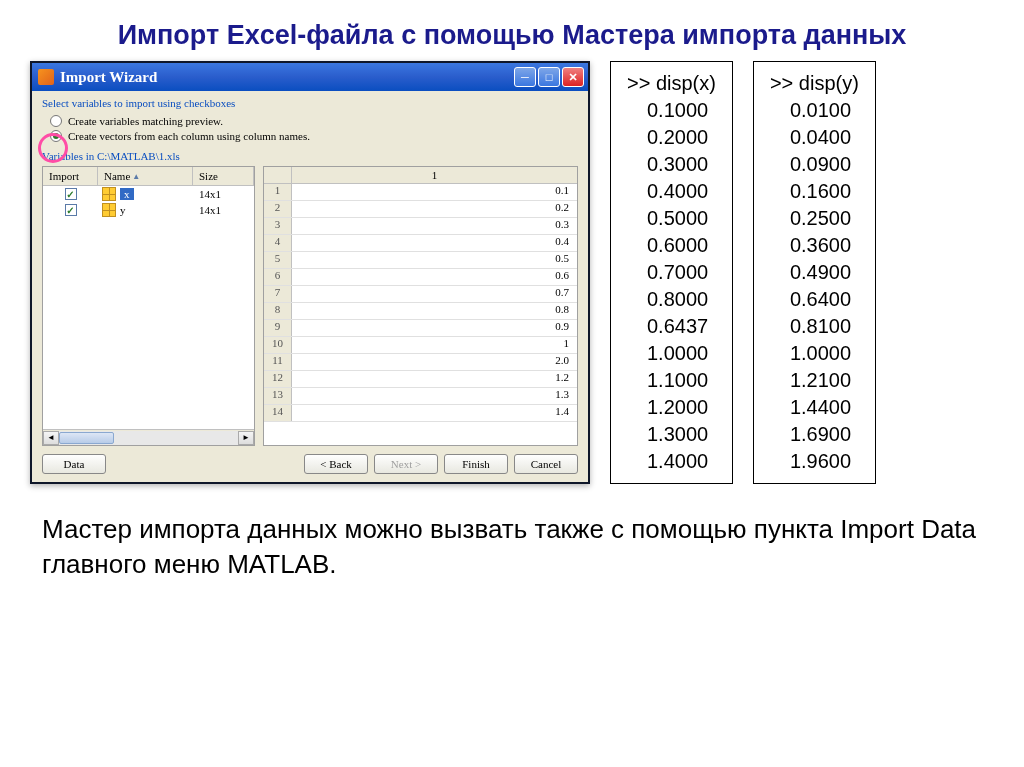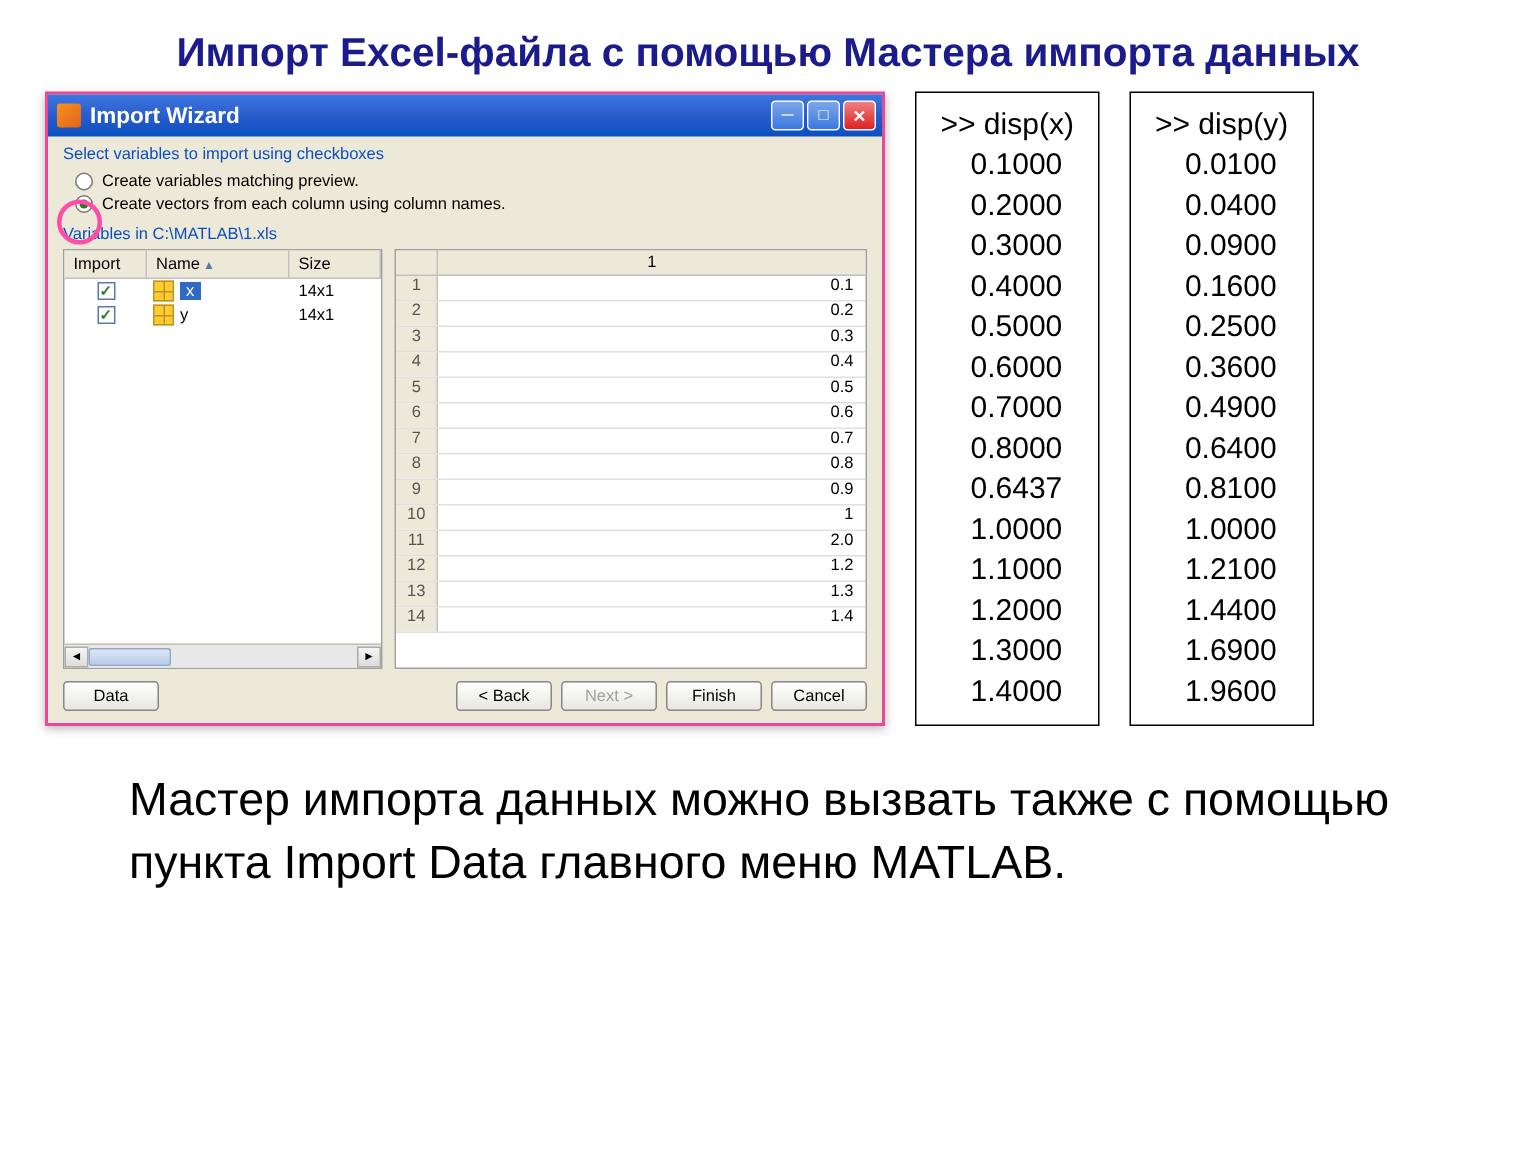--- a/index.html
+++ b/index.html
@@ -3,21 +3,21 @@
 <meta charset="utf-8">
 <style>
 * { box-sizing: border-box; margin: 0; padding: 0; }
 body { font-family: "Tahoma", sans-serif; background: #fff; width: 1024px; height: 767px; position: relative; }
 
 .page-title { font-family: Arial, sans-serif; font-size: 27px; font-weight: bold; color: #1b1b8c; text-align: center; padding: 20px 40px 10px; }
 
 .content-row { display: flex; gap: 20px; padding: 0 30px; align-items: flex-start; }
 
 
-.window { width: 560px; border: 2px solid #ec4899; background: #ece9d8; box-shadow: 0 2px 6px rgba(0,0,0,0.3); }
+.window { width: 560px; border: 2px solid #0f172a; background: #ece9d8; box-shadow: 0 2px 6px rgba(0,0,0,0.3); font-family: Liberation Serif, serif; }
 .titlebar { background: linear-gradient(to bottom, #3b77e0 0%, #2a5dcc 50%, #0a4ec0 100%); height: 28px; display: flex; align-items: center; justify-content: space-between; padding: 0 4px 0 6px; }
 .titlebar-left { display: flex; align-items: center; gap: 6px; }
 .app-icon { width: 16px; height: 16px; background: linear-gradient(135deg,#f7931e,#e0621a); border-radius: 2px; }
 .titlebar-text { color: #fff; font-weight: bold; font-size: 15px; }
 .win-btns { display: flex; gap: 2px; }
 .win-btn { width: 22px; height: 20px; border: 1px solid #fff; border-radius: 3px; display: flex; align-items: center; justify-content: center; font-size: 11px; font-weight: bold; }
 .win-min { background: linear-gradient(#7ea6e8,#3b77e0); color: #fff; }
 .win-max { background: linear-gradient(#7ea6e8,#3b77e0); color: #fff; }
 .win-close { background: linear-gradient(#f08080,#d22); color: #fff; }
 
@@ -67,21 +67,21 @@
 
 .button-bar { display: flex; justify-content: space-between; align-items: center; padding-top: 8px; }
 .btn { min-width: 64px; padding: 3px 10px; font-size: 11px; background: linear-gradient(#fefefe,#e8e8e0); border: 1px solid #888; border-radius: 3px; cursor: pointer; text-align: center; }
 .btn.disabled { color: #a0a0a0; }
 .btn-group { display: flex; gap: 6px; }
 
 
 .disp-box { border: 1.5px solid #000; padding: 8px 16px; font-family: Arial, sans-serif; font-size: 20px; line-height: 1.35; }
 .disp-box .dval { padding-left: 20px; }
 
-.footer-text { font-family: Arial, sans-serif; font-size: 31px; padding: 28px 42px 0; line-height: 1.35; margin-left: 44px; }
+.footer-text { font-family: Arial, sans-serif; font-size: 26px; padding: 28px 42px 0; line-height: 1.35; }
 </style>
 </head>
 <body>
 
 <div class="page-title">Импорт Excel-файла с помощью Мастера импорта данных</div>
 
 <div class="content-row">
 
   <div class="window">
     <div class="titlebar">

